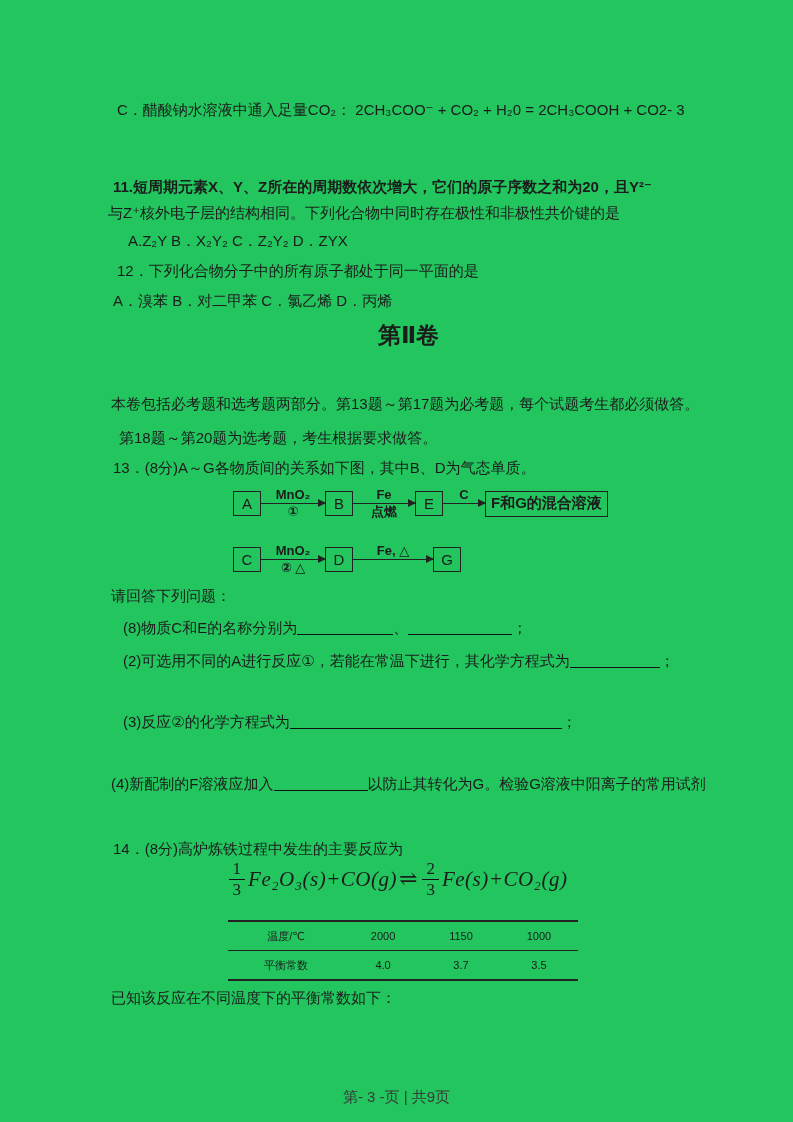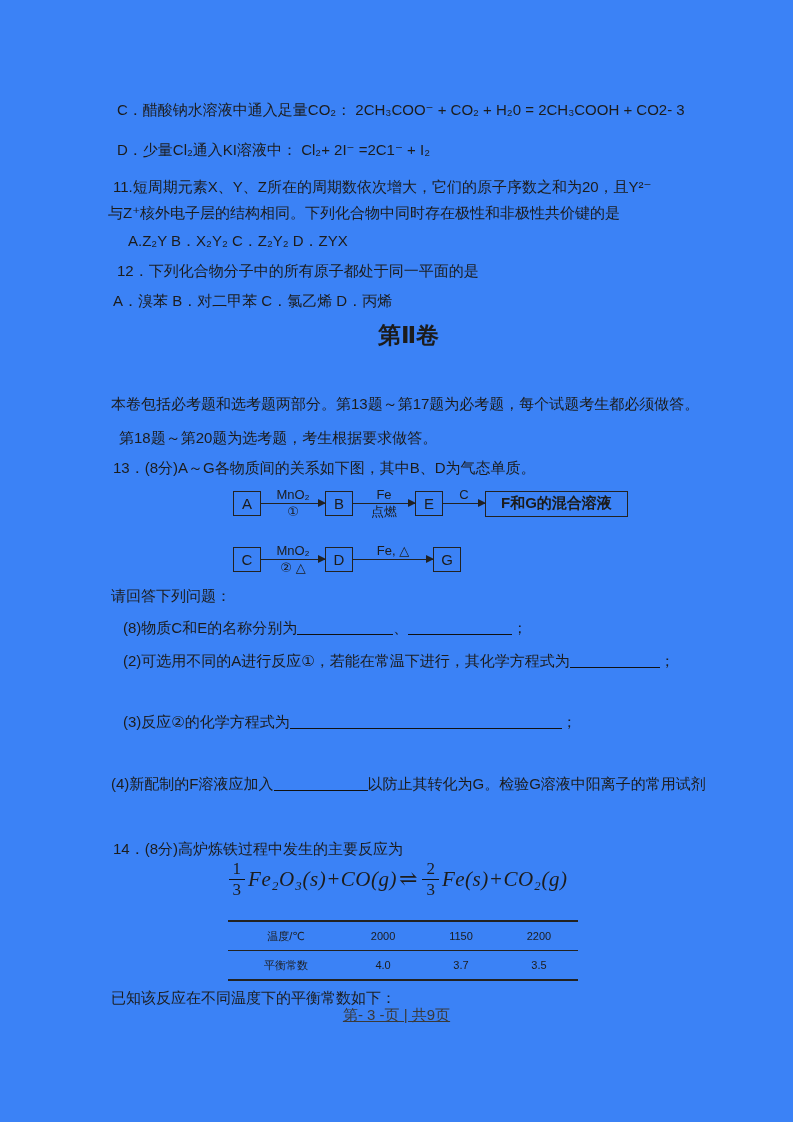--- a/index.html
+++ b/index.html
@@ -1,20 +1,20 @@
 <!DOCTYPE html>
 <html><head>
 <meta charset="utf-8">
 <style>
   html, body { margin: 0; padding: 0; background: #ffffff; }
   .page {
     position: relative;
     width: 793px;
     height: 1122px;
-    background: #3b82f6;
+    background: #22c55e;
     font-family: "Liberation Sans", "DejaVu Sans", sans-serif;
     color: #1c1c1c;
     overflow: hidden;
   }
   .line {
     position: absolute;
     white-space: nowrap;
     font-size: 15px;
     line-height: 1.3;
   }
@@ -40,38 +40,39 @@
   .dbox {
     border: 1.4px solid #222;
     width: 26px; height: 23px;
     display: flex; align-items: center; justify-content: center;
     font-size: 15px;
     flex: none;
   }
   .dbox-wide {
     border: 1.4px solid #222;
     height: 24px;
-    padding: 0 15px;
+    padding: 0 5px;
     display: flex; align-items: center; justify-content: center;
     font-size: 15px;
     font-weight: 600;
     flex: none;
   }
   .arrow {
     display: flex;
     flex-direction: column;
     align-items: center;
     justify-content: center;
     flex: none;
   }
   .arrow .lbl {
     font-size: 13px;
     line-height: 16px;
     min-height: 16px;
     white-space: nowrap;
+    font-weight: bold;
   }
   .arrow .shaft {
     position: relative;
     width: 100%;
     height: 1.4px;
     background: #222;
   }
   .arrow .shaft::after {
     content: '';
     position: absolute;
@@ -124,23 +125,22 @@
     font-size: 15px;
     color: #3a3a3a;
   }
 </style>
 </head>
 <body>
 
 <div class="page">
 
   <div class="line" style="left:117px; top:100px;">C．醋酸钠水溶液中通入足量CO₂：  2CH₃COO⁻ + CO₂ + H₂0 = 2CH₃COOH + CO2- 3</div>
-  <div class="line" style="left:117px; top:140px;">D．少量Cl₂通入KI溶液中：  Cl₂+ 2I⁻ =2C1⁻ + I₂</div>
-
-  <div class="line" style="left:113px; top:177px;">11.短周期元素X、Y、Z所在的周期数依次增大，它们的原子序数之和为20，且Y²⁻</div>
+
+  <div class="line" style="left:113px; top:177px;font-weight:bold;">11.短周期元素X、Y、Z所在的周期数依次增大，它们的原子序数之和为20，且Y²⁻</div>
   <div class="line" style="left:108px; top:203px;">与Z⁺核外电子层的结构相同。下列化合物中同时存在极性和非极性共价键的是</div>
   <div class="line" style="left:128px; top:231px;">A.Z₂Y   B．X₂Y₂   C．Z₂Y₂  D．ZYX</div>
 
   <div class="line" style="left:117px; top:261px;">12．下列化合物分子中的所有原子都处于同一平面的是</div>
   <div class="line" style="left:113px; top:291px;">A．溴苯   B．对二甲苯   C．氯乙烯   D．丙烯</div>
 
   <div class="section-title" style="top:320px;padding-left:24px;">第Ⅱ卷</div>
 
   <div class="line" style="left:111px; top:394px;">本卷包括必考题和选考题两部分。第13题～第17题为必考题，每个试题考生都必须做答。</div>
   <div class="line" style="left:111px; top:428px;margin-left:8px;">第18题～第20题为选考题，考生根据要求做答。</div>
@@ -218,28 +218,28 @@
     </span>
     <span class="eq-term">Fe(s)+CO₂(g)</span>
   </div>
 
   <table class="ktable" style="left:228px; top:920px; width:350px;">
     <tbody>
         <tr>
       <td>温度/℃</td>
       <td>2000</td>
       <td>1150</td>
-      <td>2200</td>
+      <td>1000</td>
     </tr>
     <tr>
       <td>平衡常数</td>
       <td>4.0</td>
       <td>3.7</td>
       <td>3.5</td>
     </tr>
   </tbody>
     </table>
 
   <div class="line" style="left:111px; top:988px;">已知该反应在不同温度下的平衡常数如下：</div>
 
-  <div class="footer" style="top:1006px;text-decoration:underline;">第- 3 -页 | 共9页</div>
+  <div class="footer" style="top:1088px;">第- 3 -页 | 共9页</div>
 
 </div>
 
 </body></html>

